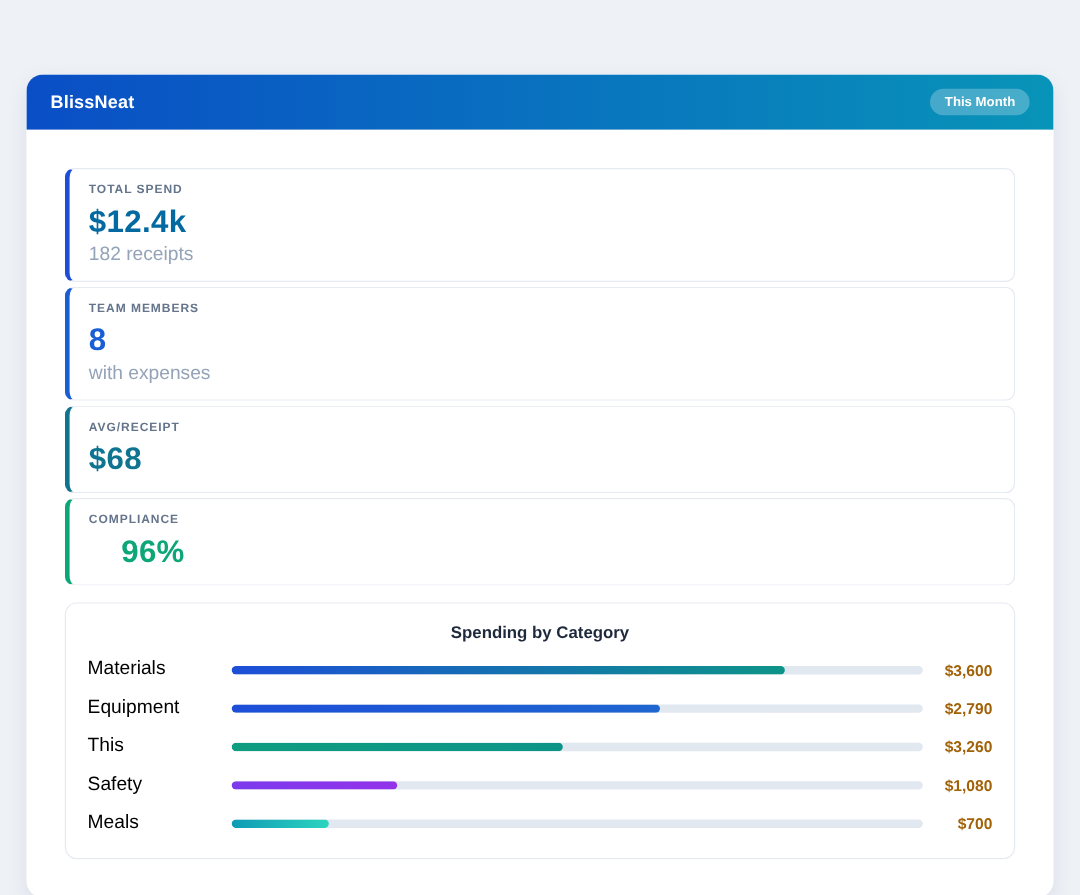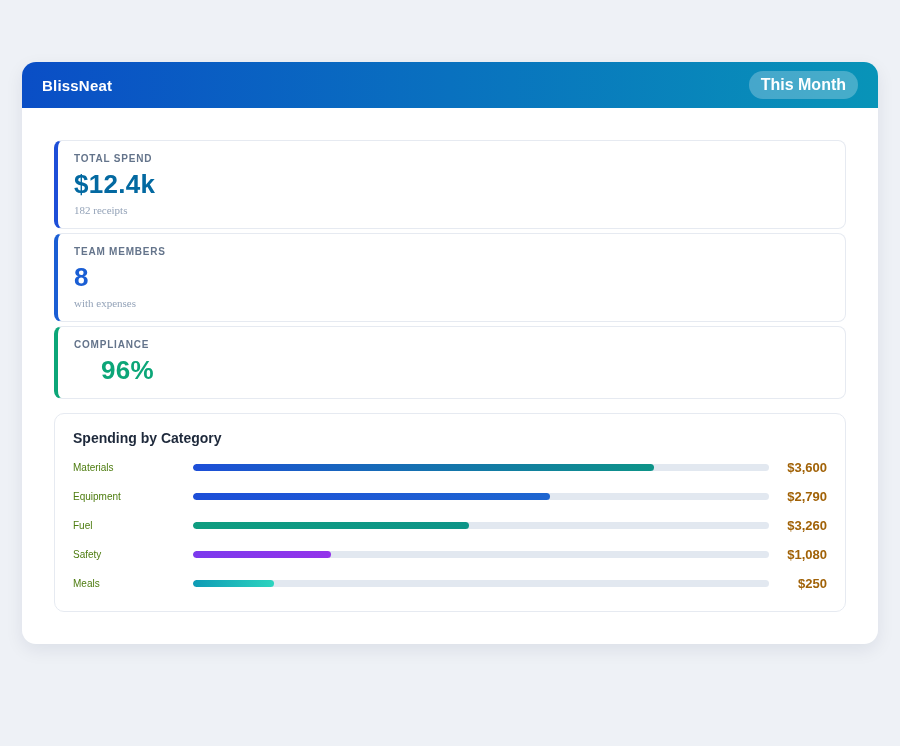--- a/index.html
+++ b/index.html
@@ -26,21 +26,21 @@
   }
   .app-title {
     color: #ffffff;
     font-size: 15px;
     font-weight: bold;
     letter-spacing: 0.2px;
   }
   .badge {
     background: rgba(255, 255, 255, 0.25);
     color: #ffffff;
-    font-size: 16px;
+    font-size: 11px;
     font-weight: bold;
     padding: 5px 12px;
     border-radius: 999px;
     border: none;
     cursor: pointer;
     font-family: inherit;
   }
   .body-pad { padding: 32px; }
   .stat-card {
     background: #ffffff;
@@ -58,50 +58,50 @@
     text-transform: uppercase;
   }
   .stat-value {
     font-size: 26px;
     font-weight: bold;
     color: #1d4ed8;
     margin-top: 5px;
     letter-spacing: 0.3px;
   }
   .stat-sub {
-    font-size: 11px;
+    font-size: 16px;
     color: #94a3b8;
     margin-top: 4px;
-    font-family: Liberation Serif, serif;
   }
   .stat-sub:empty { display: none; }
   .chart-card {
     background: #ffffff;
     border: 1px solid #e6eaf1;
     border-radius: 10px;
     padding: 16px 18px 18px 18px;
     margin-top: 14px;
   }
   .chart-title {
     font-size: 14px;
     font-weight: bold;
     color: #1e293b;
     margin-bottom: 14px;
+    text-align: center;
   }
   .bar-row {
     display: flex;
     align-items: center;
     margin-bottom: 14px;
   }
   .bar-row:last-child { margin-bottom: 2px; }
   .bar-label {
     width: 120px;
     flex: 0 0 120px;
-    font-size: 10px;
-    color: #4d7c0f;
+    font-size: 16px;
+    color: #000000;
   }
   .bar-track {
     flex: 1;
     height: 7px;
     background: #e2e8f0;
     border-radius: 4px;
     overflow: hidden;
   }
   .bar-fill {
     height: 100%;
@@ -133,20 +133,25 @@
       <div class="stat-value" style="color: #0369a1;">$12.4k</div>
       <div class="stat-sub">182 receipts</div>
     </div>
 
     <div class="stat-card" style="border-left-color: rgb(26, 94, 212);">
       <div class="stat-label">TEAM MEMBERS</div>
       <div class="stat-value" style="color: rgb(26, 94, 212);">8</div>
       <div class="stat-sub">with expenses</div>
     </div>
 
+    <div class="stat-card" style="border-left-color: rgb(14, 116, 144);">
+      <div class="stat-label">AVG/RECEIPT</div>
+      <div class="stat-value" style="color: rgb(14, 116, 144);">$68</div>
+
+    </div>
 
     <div class="stat-card" style="border-left-color: rgb(12, 166, 120);">
       <div class="stat-label">COMPLIANCE</div>
       <div class="stat-value" style="color: rgb(12, 166, 120); margin-left: 27px;">96%</div>
 
     </div>
 
     <div class="chart-card">
       <div class="chart-title">Spending by Category</div>
 
@@ -160,38 +165,38 @@
 
       <div class="bar-row">
         <div class="bar-label">Equipment</div>
         <div class="bar-track">
           <div class="bar-fill" style="width: 62%; background: linear-gradient(90deg, rgb(29, 78, 216), rgb(30, 102, 208));"></div>
         </div>
         <div class="bar-value">$2,790</div>
       </div>
 
       <div class="bar-row">
-        <div class="bar-label">Fuel</div>
+        <div class="bar-label">This</div>
         <div class="bar-track">
           <div class="bar-fill" style="width: 48%; background: linear-gradient(90deg, rgb(15, 157, 128), rgb(13, 148, 136));"></div>
         </div>
         <div class="bar-value">$3,260</div>
       </div>
 
       <div class="bar-row">
         <div class="bar-label">Safety</div>
         <div class="bar-track">
           <div class="bar-fill" style="width: 24%; background: linear-gradient(90deg, rgb(124, 58, 237), rgb(147, 51, 234));"></div>
         </div>
         <div class="bar-value">$1,080</div>
       </div>
 
       <div class="bar-row">
         <div class="bar-label">Meals</div>
         <div class="bar-track">
           <div class="bar-fill" style="width: 14%; background: linear-gradient(90deg, rgb(14, 155, 181), rgb(45, 212, 191));"></div>
         </div>
-        <div class="bar-value">$250</div>
+        <div class="bar-value">$700</div>
       </div>
 
     </div>
   </div>
 </div>
 
 </body></html>

